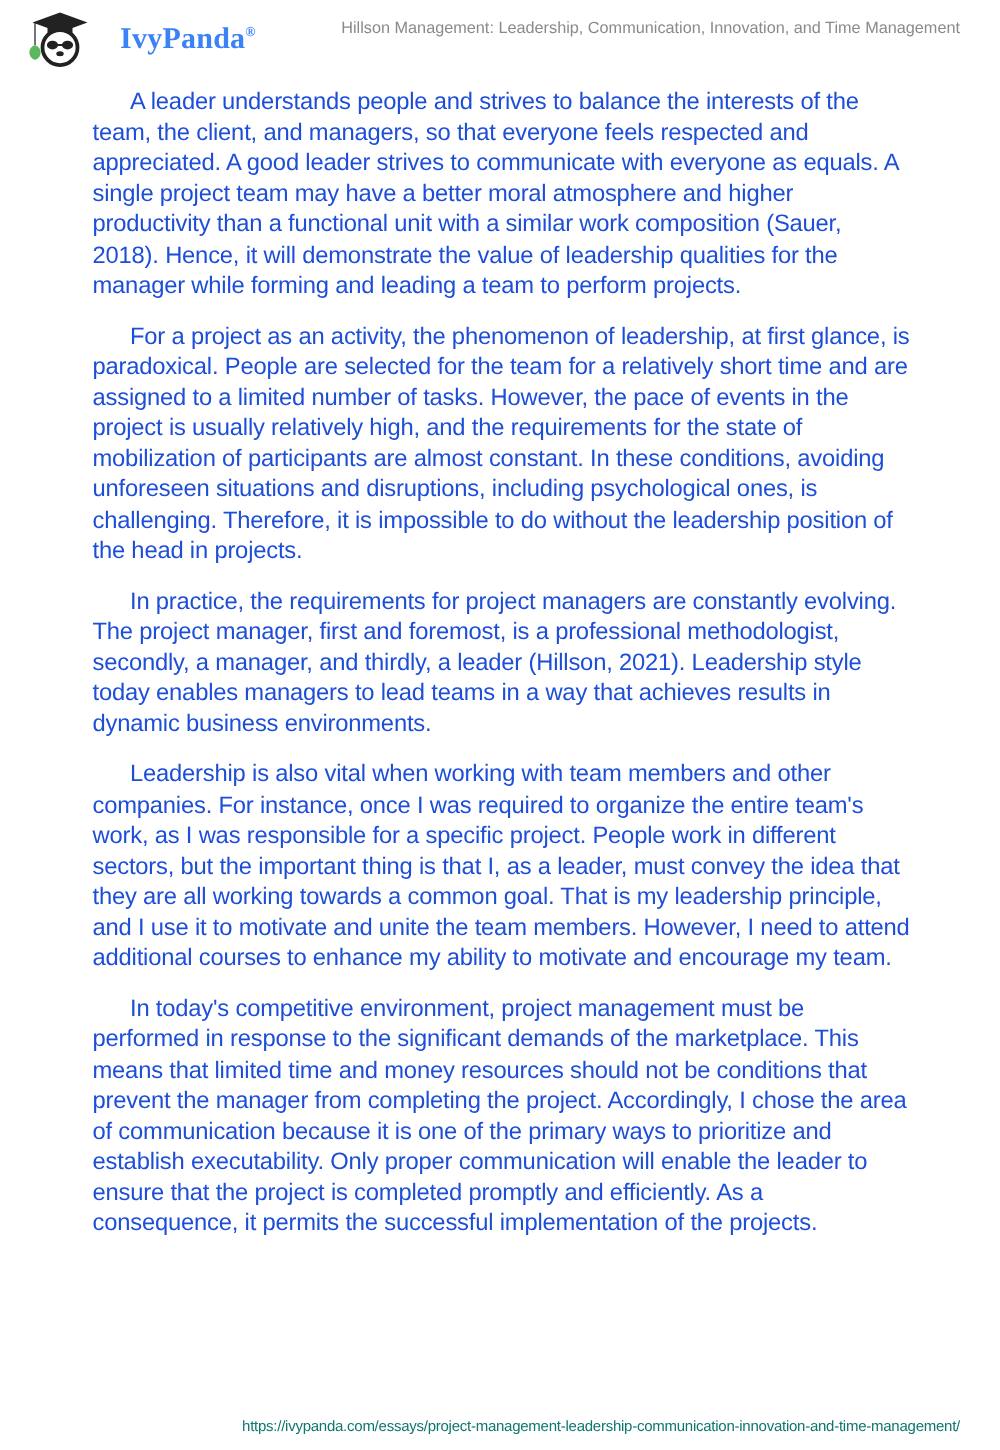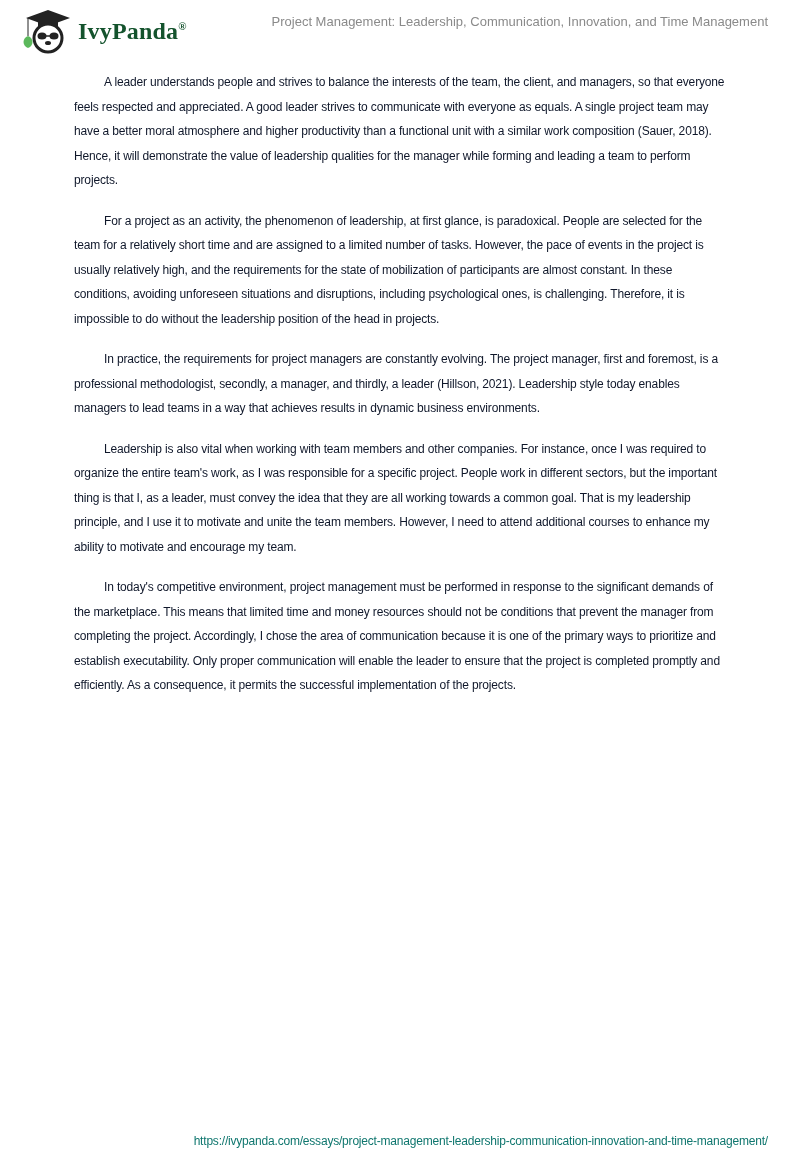--- a/index.html
+++ b/index.html
@@ -1,24 +1,24 @@
 <!DOCTYPE html>
 <html><head>
 <meta charset="utf-8">
 <style>
   html, body { margin: 0; padding: 0; background: #ffffff; }
   body { width: 800px; height: 1160px; position: relative; overflow: hidden; font-family: "Liberation Sans", sans-serif; color: #222222; }
   .header { position: absolute; left: 0; top: 0; width: 800px; height: 52px; }
   .logo { position: absolute; left: 18px; top: 8px; display: flex; align-items: center; }
   .logo-mark { width: 54px; height: 46px; }
-  .logo-text { font-family: "Liberation Serif", serif; font-weight: bold; font-size: 24px; color: #14532d; margin-left: 6px; letter-spacing: 0.2px; }
+  .logo-text { font-family: "Liberation Serif", serif; font-weight: bold; font-size: 24px; color: #3b82f6; margin-left: 24px; letter-spacing: 0.2px; }
   .logo-reg { font-size: 11px; vertical-align: super; font-weight: bold; }
   .doc-title { position: absolute; right: 32px; top: 14px; font-size: 13px; color: #8a8a8a; white-space: nowrap; }
   .content { position: absolute; left: 74px; top: 70px; width: 656px; }
-  p.para { margin: 0 0 16px 0; font-size: 12px; line-height: 24.5px; text-indent: 30px; color: #0f172a; letter-spacing: -0.15px; }
+  p.para { margin: 0 0 16px 0; font-size: 19px; line-height: 24.5px; text-indent: 30px; color: #1d4ed8; letter-spacing: -0.15px; }
   h2.section { font-size: 28px; font-weight: bold; margin: 18px 0 26px 0; color: #1e1e1e; line-height: 32px; }
   .footer-url { position: absolute; right: 32px; top: 1134px; font-size: 12px; color: #0f766e; white-space: nowrap; letter-spacing: -0.2px; }
 </style>
 </head>
 <body>
 
 <div class="header">
   <div class="logo">
     <svg class="logo-mark" viewBox="0 0 54 46">
 
@@ -29,21 +29,21 @@
       <path d="M10,28 C4,30 4,38 10,40 C16,38 16,30 10,28 Z" fill="#5cb85c"></path>
 
       <circle cx="30" cy="30" r="14" fill="#fff" stroke="#222" stroke-width="3"></circle>
       <ellipse cx="24" cy="28" rx="4.5" ry="3.5" fill="#222"></ellipse>
       <ellipse cx="36" cy="28" rx="4.5" ry="3.5" fill="#222"></ellipse>
       <line x1="28" y1="28" x2="32" y2="28" stroke="#222" stroke-width="1.5"></line>
       <ellipse cx="30" cy="35" rx="3" ry="2" fill="#222"></ellipse>
     </svg>
     <span class="logo-text"><span>IvyPanda</span><span class="logo-reg">®</span></span>
   </div>
-  <div class="doc-title">Project Management: Leadership, Communication, Innovation, and Time Management</div>
+  <div class="doc-title">Hillson Management: Leadership, Communication, Innovation, and Time Management</div>
 </div>
 
 <div class="content">
   <p class="para">A leader understands people and strives to balance the interests of the team, the client, and managers, so that everyone feels respected and appreciated. A good leader strives to communicate with everyone as equals. A single project team may have a better moral atmosphere and higher productivity than a functional unit with a similar work composition (Sauer, 2018). Hence, it will demonstrate the value of leadership qualities for the manager while forming and leading a team to perform projects.</p>
   <p class="para">For a project as an activity, the phenomenon of leadership, at first glance, is paradoxical. People are selected for the team for a relatively short time and are assigned to a limited number of tasks. However, the pace of events in the project is usually relatively high, and the requirements for the state of mobilization of participants are almost constant. In these conditions, avoiding unforeseen situations and disruptions, including psychological ones, is challenging. Therefore, it is impossible to do without the leadership position of the head in projects.</p>
   <p class="para">In practice, the requirements for project managers are constantly evolving. The project manager, first and foremost, is a professional methodologist, secondly, a manager, and thirdly, a leader (Hillson, 2021). Leadership style today enables managers to lead teams in a way that achieves results in dynamic business environments.</p>
   <p class="para">Leadership is also vital when working with team members and other companies. For instance, once I was required to organize the entire team's work, as I was responsible for a specific project. People work in different sectors, but the important thing is that I, as a leader, must convey the idea that they are all working towards a common goal. That is my leadership principle, and I use it to motivate and unite the team members. However, I need to attend additional courses to enhance my ability to motivate and encourage my team.</p>
   <p class="para">In today's competitive environment, project management must be performed in response to the significant demands of the marketplace. This means that limited time and money resources should not be conditions that prevent the manager from completing the project. Accordingly, I chose the area of communication because it is one of the primary ways to prioritize and establish executability. Only proper communication will enable the leader to ensure that the project is completed promptly and efficiently. As a consequence, it permits the successful implementation of the projects.</p>
 </div>
 

